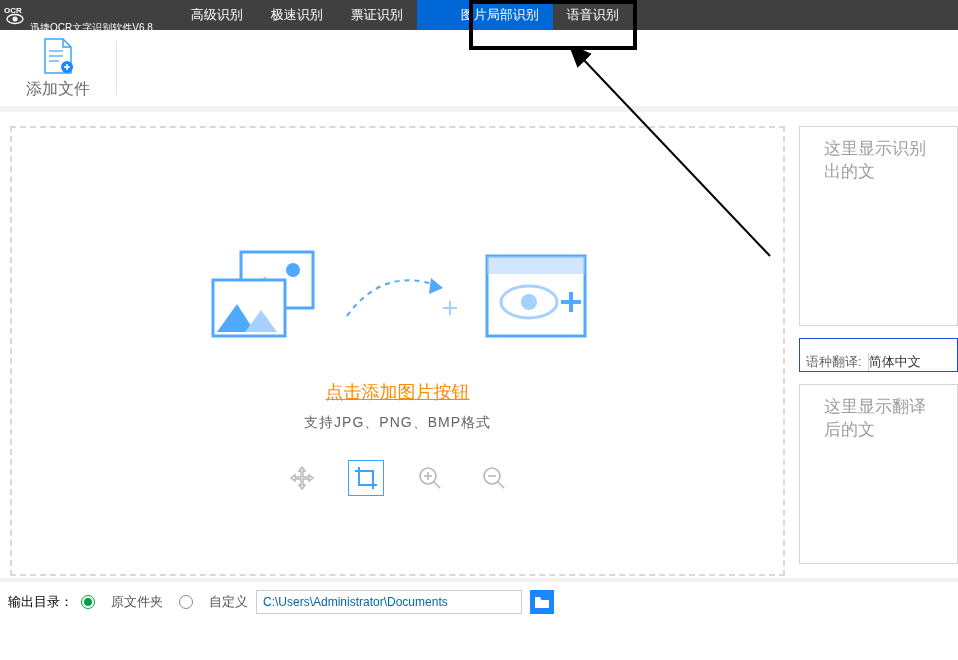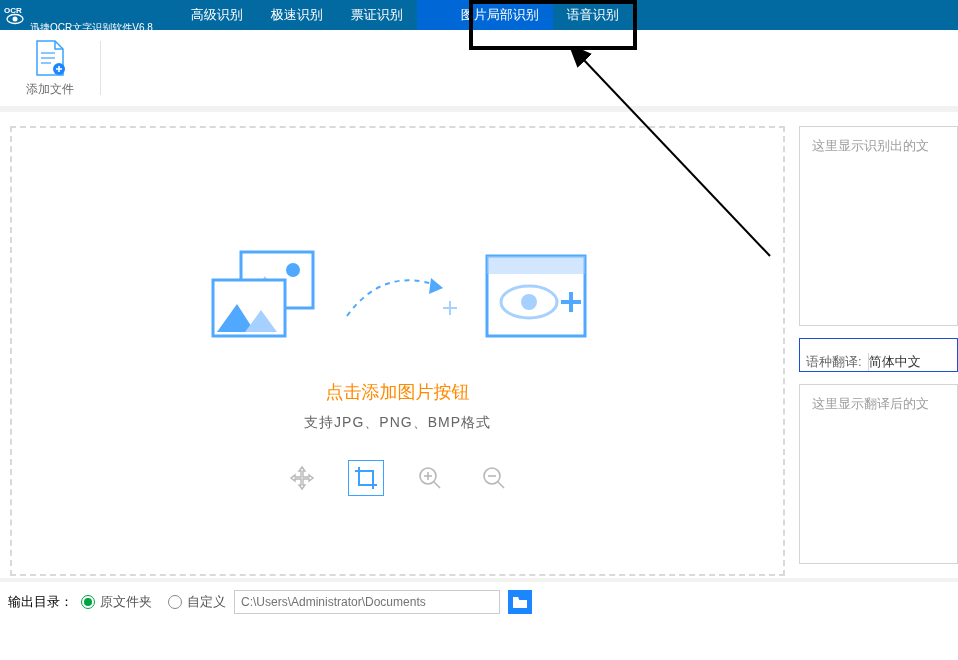--- a/index.html
+++ b/index.html
@@ -6,21 +6,21 @@
     body {
       font-family: "Microsoft YaHei", Arial, sans-serif;
       font-size: 13px;
       background: #fff;
       width: 958px;
       height: 660px;
       overflow: hidden;
       position: relative;
     }
     .menu-bar {
-      background: #0369a1;
+      background: #404040;
       height: 30px;
       display: flex;
       align-items: center;
       color: #fff;
       padding-left: 4px;
     }
     .logo-area {
       display: flex;
       align-items: center;
       margin-right: 24px;
@@ -60,21 +60,21 @@
     }
     .tool-btn {
       display: flex;
       flex-direction: column;
       align-items: center;
       margin-right: 18px;
       cursor: pointer;
       padding: 6px 8px;
     }
     .tool-btn svg { margin-bottom: 4px; }
-    .tool-label { color: #6b6b6b; font-size: 12px; }
+    .tool-label { color: #6b6b6b; font-size: 16px; }
     .divider {
       width: 1px;
       height: 54px;
       background: #e3e3e3;
     }
     .main-area {
       display: flex;
       padding: 14px 0 10px 10px;
       height: 466px;
     }
@@ -94,20 +94,21 @@
       align-items: center;
       justify-content: center;
       gap: 18px;
       margin-bottom: 34px;
       margin-top: 40px;
     }
     .drop-title {
       color: #ff8a00;
       font-size: 18px;
       margin-bottom: 10px;
+      text-decoration: underline;
     }
     .drop-sub {
       color: #666;
       font-size: 14px;
       margin-bottom: 28px;
       letter-spacing: 1px;
     }
     .canvas-tools {
       display: flex;
       gap: 28px;
@@ -128,23 +129,23 @@
     }
     .right-panels {
       display: flex;
       flex-direction: column;
       gap: 12px;
       width: 160px;
     }
     .panel-box {
       border: 1px solid #d4d4d4;
       height: 200px;
-      padding: 10px 12px;
+      padding: 10px 24px;
       color: #9e9e9e;
-      font-size: 13px;
+      font-size: 17px;
       font-family: Liberation Serif, serif;
     }
     .lang-row {
       display: flex;
       align-items: flex-end;
       border: 1px solid #1d4ed8;
       height: 34px;
     }
     .lang-label {
       padding: 0 6px;
@@ -166,42 +167,42 @@
       border-top: 4px solid #f2f2f2;
     }
     .radio-group {
       display: flex;
       align-items: center;
       gap: 16px;
     }
     .radio-item {
       display: flex;
       align-items: center;
-      gap: 5px;
+      gap: 16px;
       cursor: pointer;
       color: #555;
     }
     .radio-circle {
       width: 14px; height: 14px;
       border: 1px solid #888;
       border-radius: 50%;
       display: flex; align-items: center; justify-content: center;
     }
     .radio-circle.checked { border-color: #00a344; }
     .radio-dot {
       width: 8px; height: 8px;
       background: #00a344;
       border-radius: 50%;
     }
     .path-input {
       width: 266px;
       height: 24px;
       border: 1px solid #ccc;
       background: #fff;
-      color: #737373;
+      color: #0369a1;
       padding: 0 6px;
       font-size: 12px;
     }
     .folder-btn {
       width: 24px; height: 24px;
       background: #1b87ff;
       display: flex; align-items: center; justify-content: center;
       cursor: pointer;
     }
     

